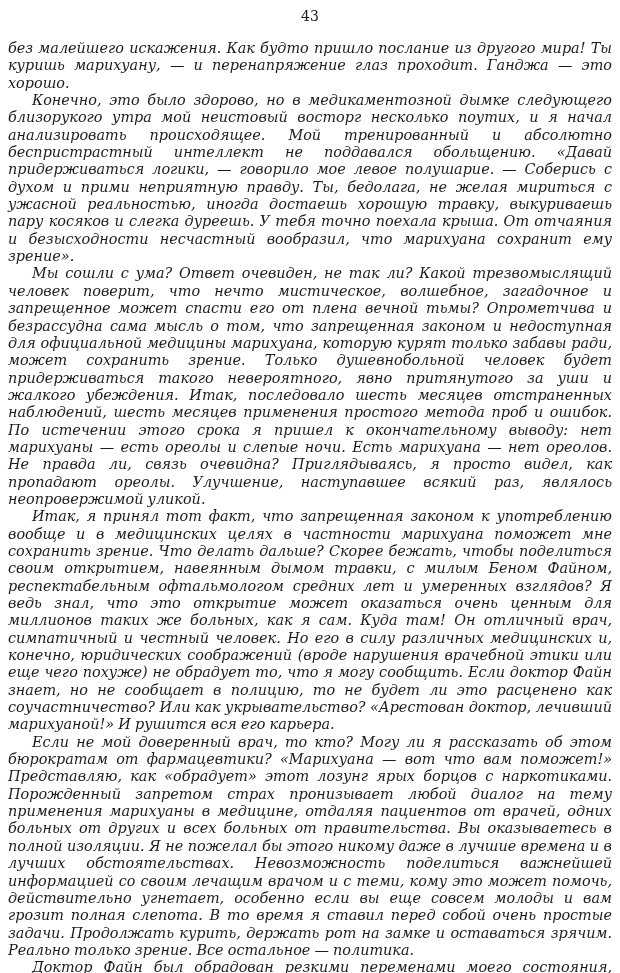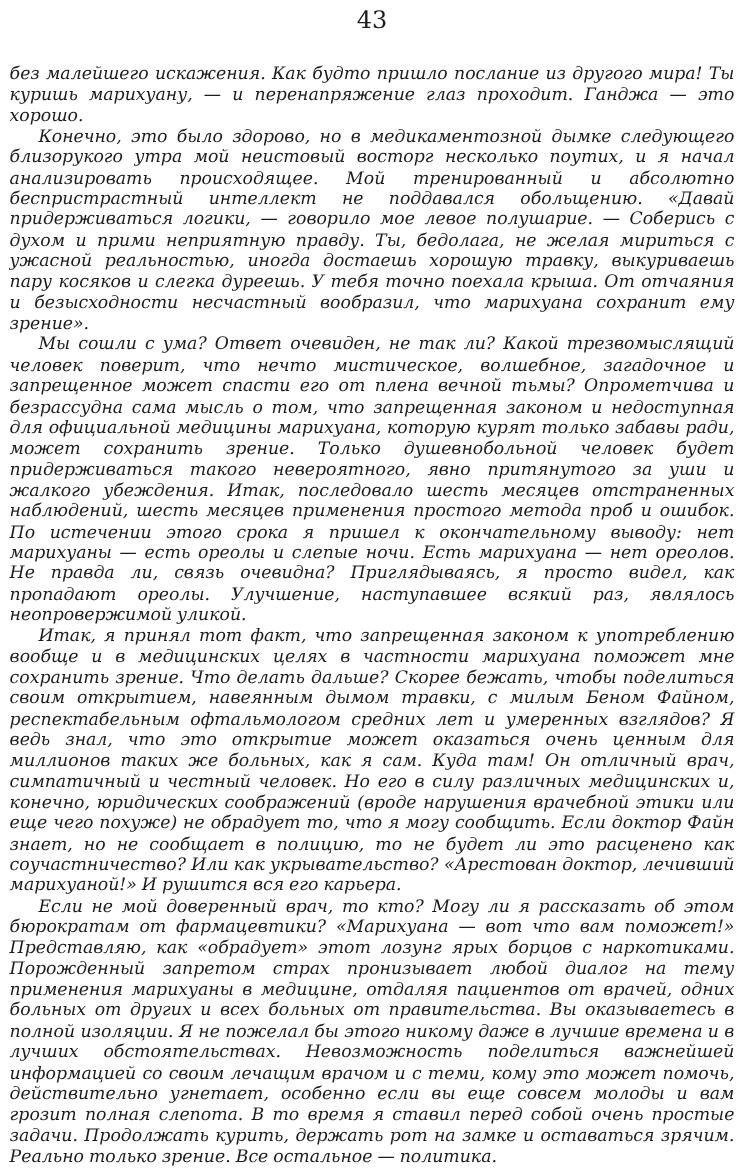--- a/index.html
+++ b/index.html
@@ -17,23 +17,23 @@
   }
   .page {
     box-sizing: border-box;
     width: 620px;
     height: 973px;
     padding: 7px 8px 8px 8px;
   }
   .page-number {
     text-align: center;
     font-style: normal;
-    font-size: 20px;
+    font-size: 14px;
     line-height: 18px;
-    margin-bottom: 29px;
+    margin-bottom: 15px;
   }
   .text-block {
     font-style: italic;
     font-size: 14.4px;
     line-height: 17.35px;
     text-align: justify;
     hyphens: auto;
     -webkit-hyphens: auto;
     word-spacing: -0.4px;
   }

